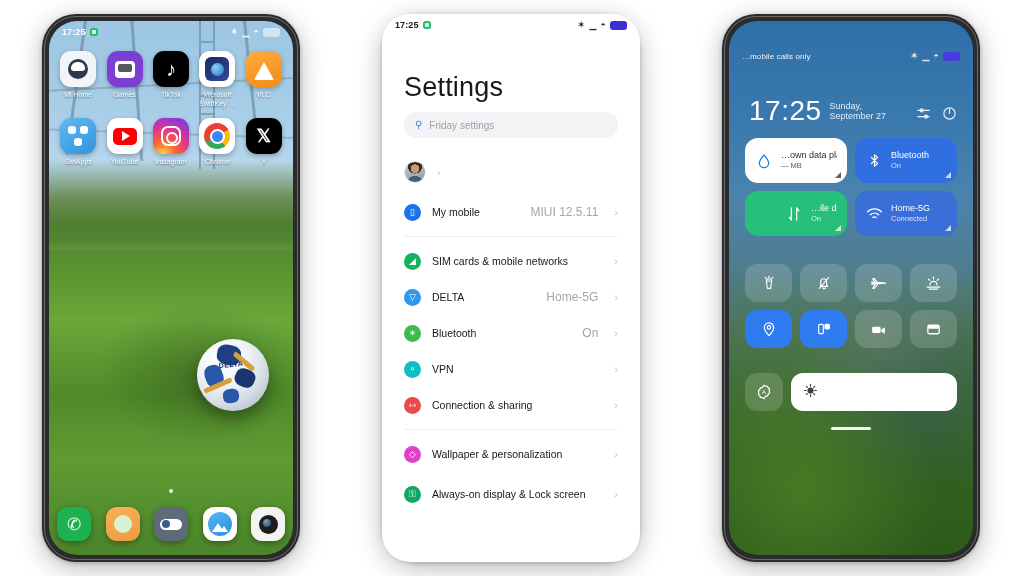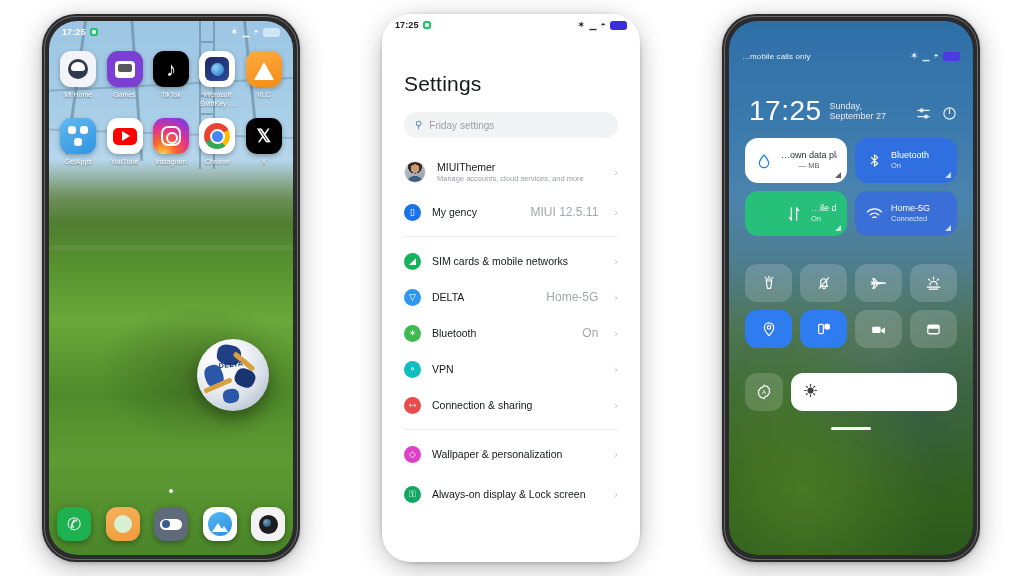--- a/index.html
+++ b/index.html
@@ -262,21 +262,21 @@
   }
   .dk-camera .glyph::after{
     content:"";position:absolute;left:4px;top:4px;width:8px;height:8px;border-radius:50%;
     background:radial-gradient(circle at 35% 30%,#6fa5c8,#213b52);
   }
 
   
   .settings-screen { position:absolute; inset:0; background:#ffffff; }
   .settings-title {
     position:absolute; left:22px; top:58px;
-    font-size:21px; font-weight:400; color:#16181c; letter-spacing:.2px;
+    font-size:27px; font-weight:400; color:#16181c; letter-spacing:.2px;
   }
   .search-box {
     position:absolute; left:22px; right:22px; top:98px;
     height:26px; border-radius:13px; background:#f2f3f5;
     display:flex; align-items:center; gap:7px; padding:0 11px;
   }
   .search-ic { color:#4b7bd6; font-size:10px; line-height:1; }
   .search-ph { font-size:10px; color:#9ba0a8; }
 
   .settings-list { position:absolute; left:0; right:0; top:136px; bottom:0; }
@@ -558,31 +558,27 @@
 
       <div class="search-box">
         <span class="search-ic">⚲</span>
         <span class="search-ph">Friday settings</span>
       </div>
 
       <div class="settings-list">
 
         <div class="s-row tall">
           <div class="avatar"></div>
-          <div class="s-text">
-            <div class="s-label">MIUIThemer</div>
-            <div class="s-sub">Manage accounts, cloud services, and more</div>
-          </div>
           <span class="s-chev">›</span>
         </div>
 
         <div class="s-row">
           <div class="s-icon bg-blue">▯</div>
           <div class="s-text">
-              <div class="s-label">My gency</div>
+              <div class="s-label">My mobile</div>
             </div>
           <span class="s-value">MIUI 12.5.11</span>
           <span class="s-chev">›</span>
         </div>
 
         <div class="s-divider"></div>
 
         <div class="s-row">
           <div class="s-icon bg-green">◢</div>
           <div class="s-text">
@@ -692,21 +688,21 @@
       <div class="cc-bigtiles">
 
         <div class="bigtile tile-white">
           <span class="bt-ic">
             <svg width="16" height="16" viewBox="0 0 24 24" fill="none" stroke="#1a85e8" stroke-width="1.9" stroke-linejoin="round">
               <path d="M12 3 C12 3 5 11 5 15 a7 7 0 0 0 14 0 C19 11 12 3 12 3 Z"></path>
             </svg>
           </span>
           <span class="bt-txt">
             <span class="bt-title" style="display:block;">…own data plan</span>
-            <span class="bt-sub" style="display:block;text-align:center;">— MB</span>
+            <span class="bt-sub" style="display:block;">— MB</span>
           </span>
           <span class="bt-corner"></span>
         </div>
 
         <div class="bigtile tile-blue">
           <span class="bt-ic">
             <svg width="15" height="17" viewBox="0 0 24 24" fill="none" stroke="#fff" stroke-width="2" stroke-linejoin="round" stroke-linecap="round">
               <path d="M7 7 L17 17 L12 21 V3 L17 7 L7 17"></path>
             </svg>
           </span>

